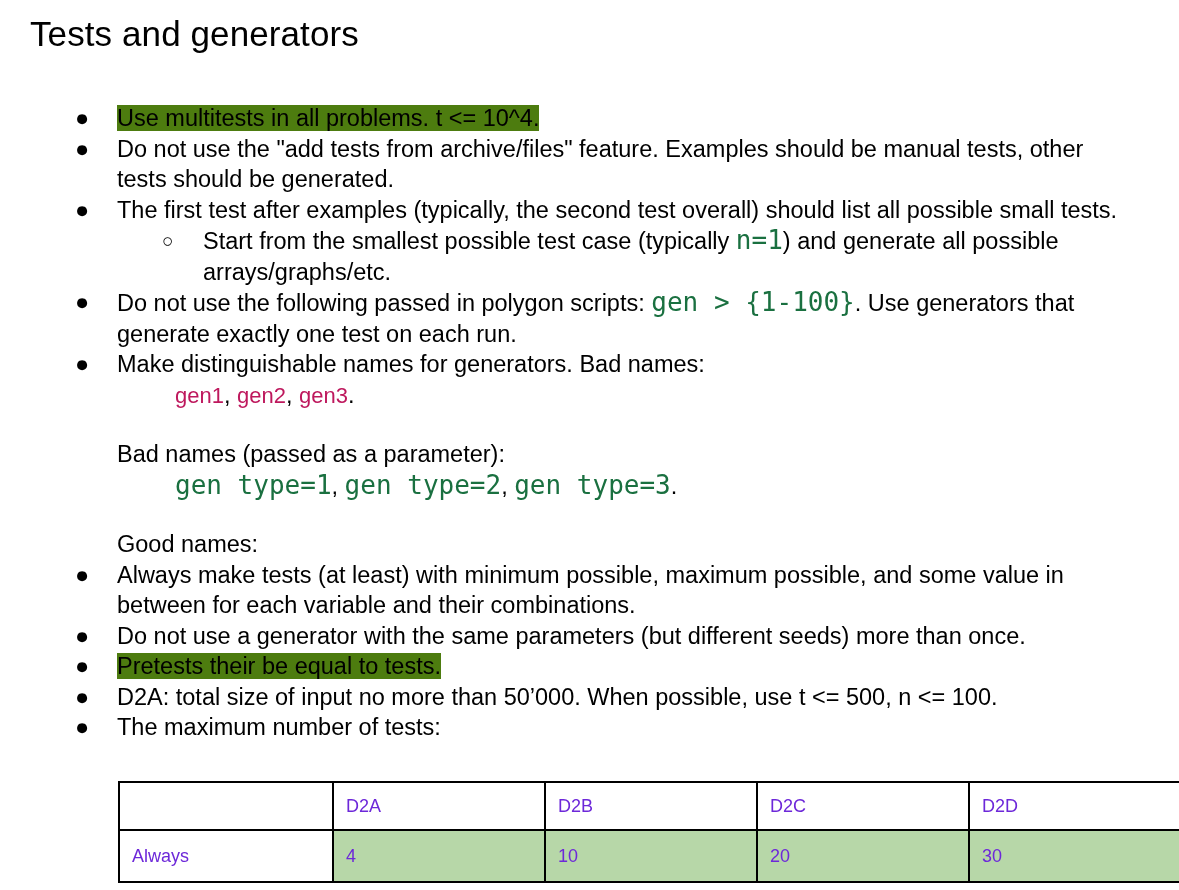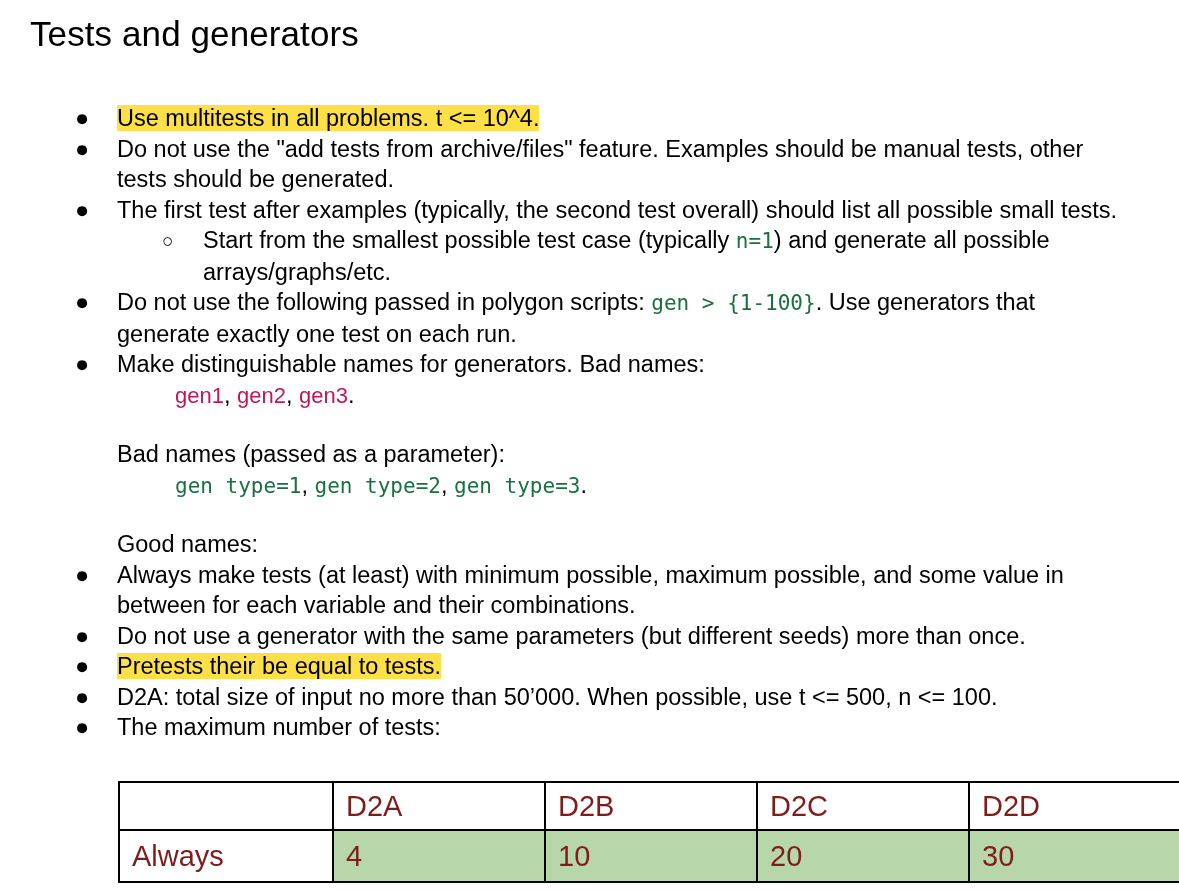--- a/index.html
+++ b/index.html
@@ -83,28 +83,28 @@
   li.sub-bullet > .marker {
     position: absolute;
     left: 45px;
     top: 0;
     font-size: 19px;
     line-height: 31px;
     color: #000000;
   }
 
   .hl {
-    background-color: #fde047;
+    background-color: #4d7c0f;
     text-align: center;
   }
 
   .code {
     font-family: "DejaVu Sans Mono", "Liberation Mono", monospace;
     color: #1a7040;
-    font-size: 21px;
+    font-size: 26px;
     letter-spacing: 0px;
   }
 
   .code-prop {
     color: #be185d;
     font-family: Liberation Sans, sans-serif;
     font-size: 22px;
   }
 
   .indent-line {
@@ -126,24 +126,24 @@
     top: 781px;
     width: 995px;
     border-collapse: collapse;
     table-layout: fixed;
     background: #ffffff;
   }
   .tests-table td {
     border: 2px solid #000000;
     height: 46px;
     padding: 0 0 0 12px;
-    font-size: 29px;
+    font-size: 18px;
     line-height: 30px;
     vertical-align: middle;
-    color: #7f1d1d;
+    color: #6d28d9;
     background: #ffffff;
   }
   .tests-table tr.data-row td { height: 50px; }
   .tests-table td.col-label { width: 200px; }
   .tests-table td.col-d { width: 198px; }
   .tests-table td.green { background: #b7d7a8; }
 </style>
 </head>
 <body>
 

